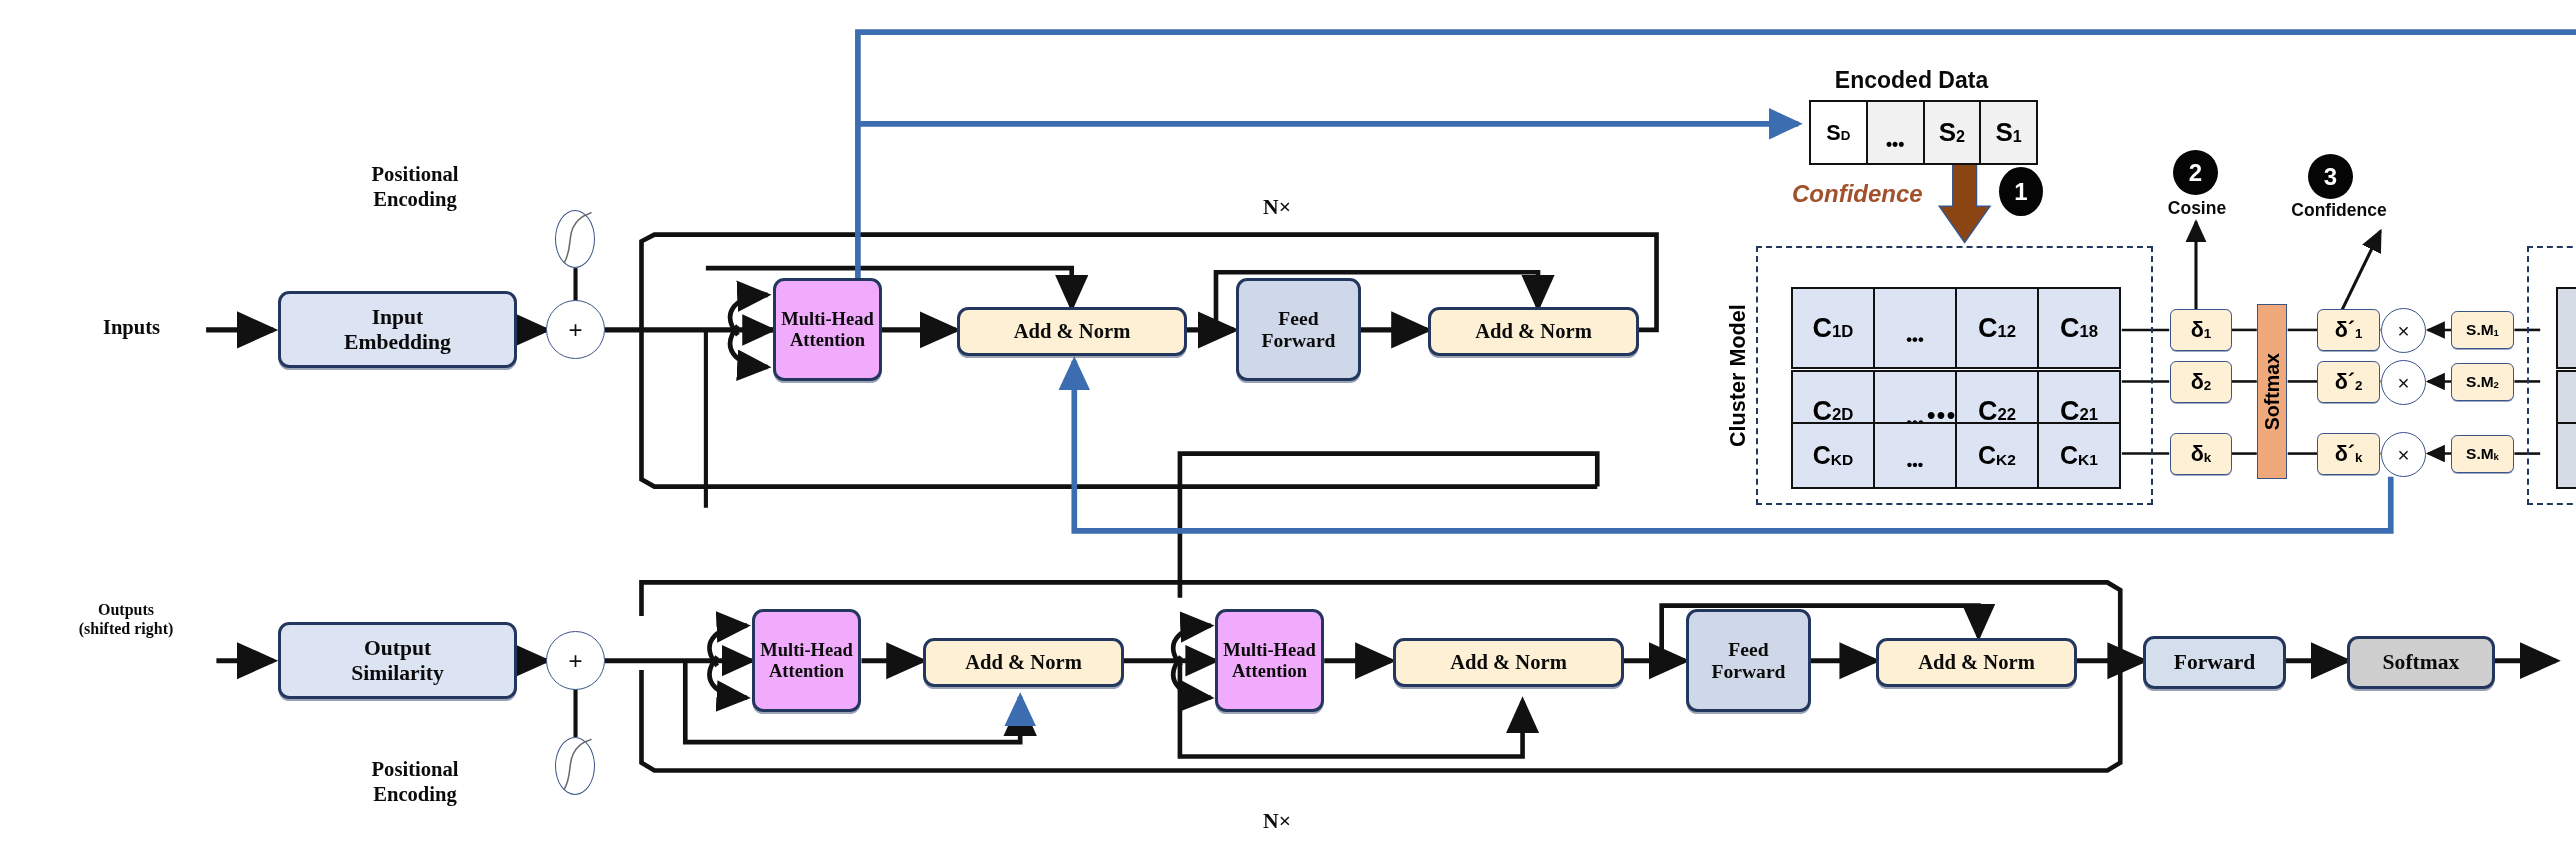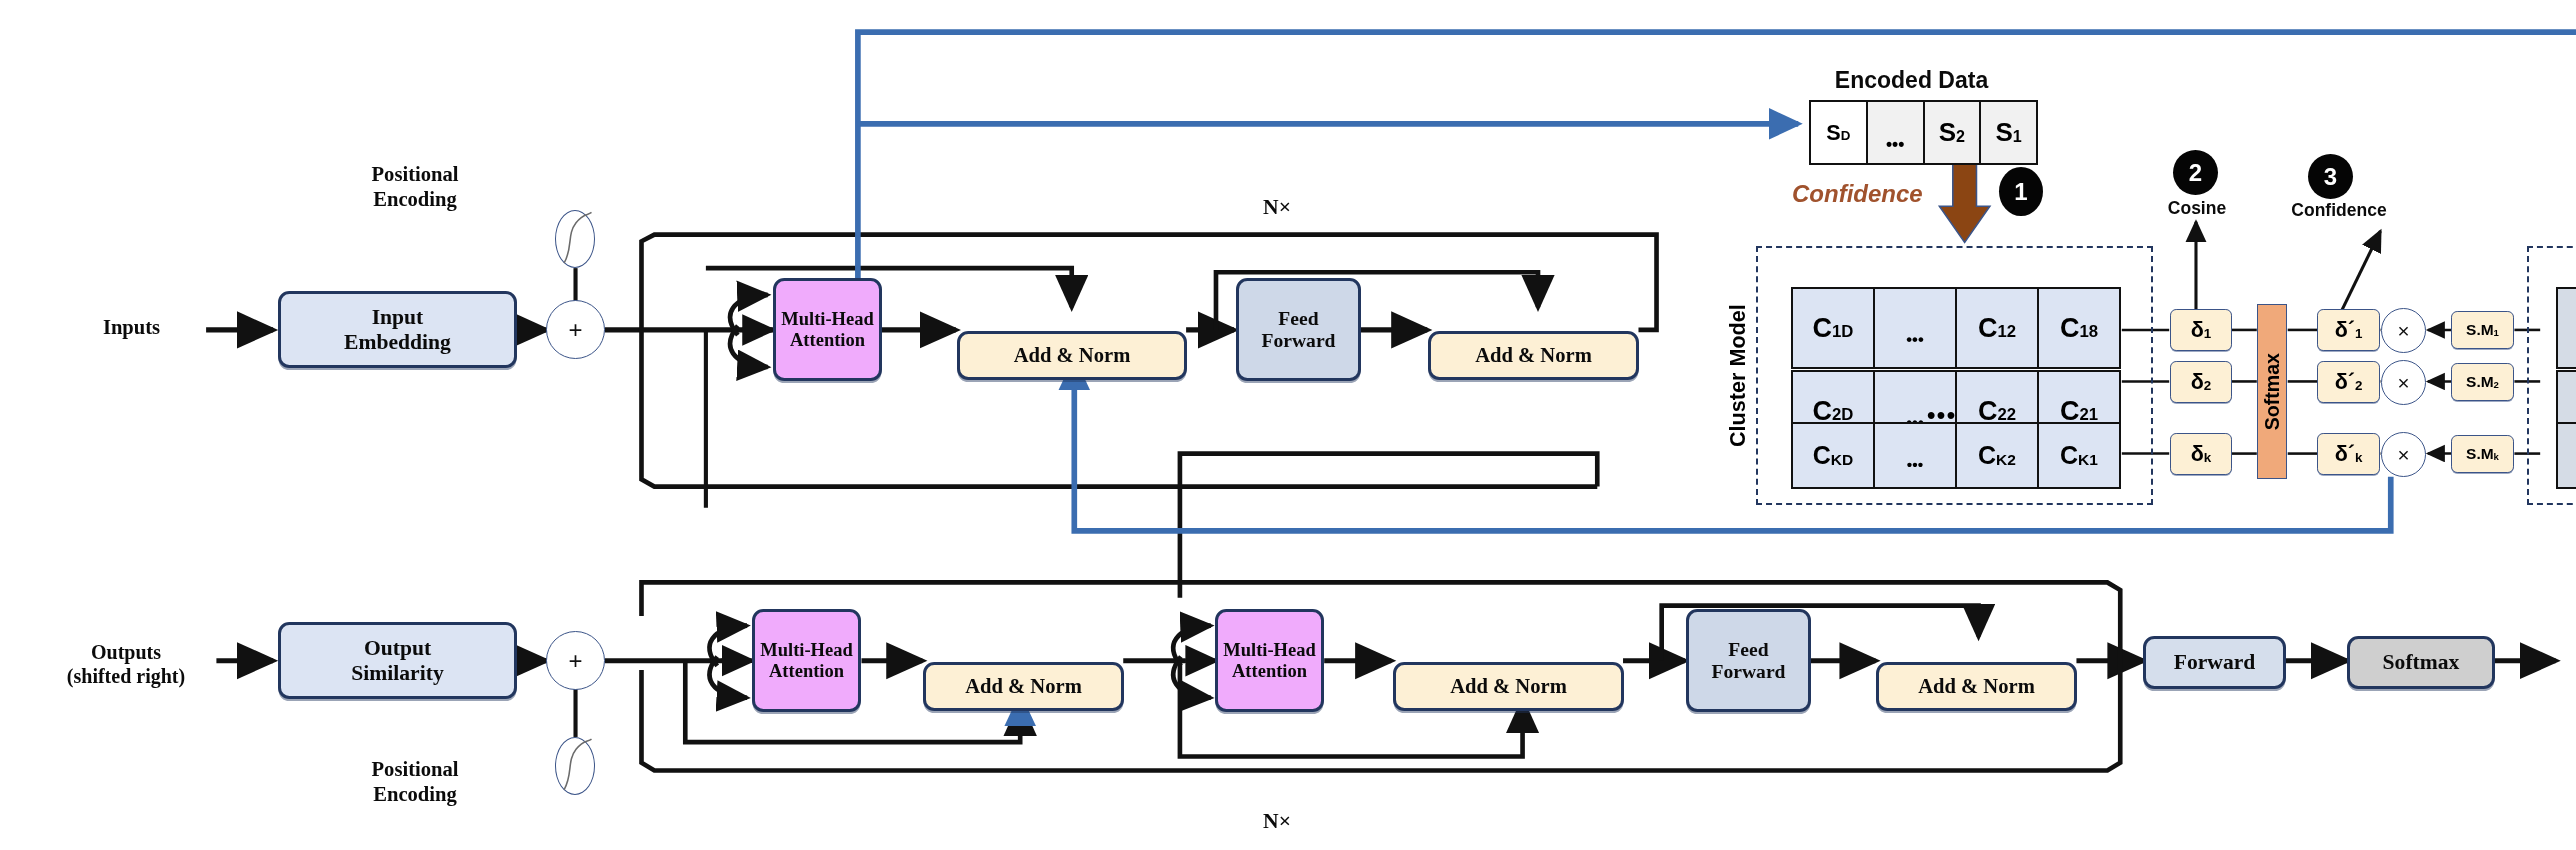--- a/index.html
+++ b/index.html
@@ -9,21 +9,21 @@
 
   
   .box{position:absolute;box-sizing:border-box;border:3.6px solid #22365E;
        border-radius:11.3px;display:flex;align-items:center;justify-content:center;
        text-align:center;font-weight:bold;color:#0b0b0b;line-height:1.12;
        font-family:"Liberation Serif",serif;
        box-shadow:0 2.6px 0 -0.5px rgba(34,54,94,.45);}
   .bx-embed{background:#DCE4F3;}
   .bx-mha{background:#f0abfc;}
   .bx-ff{background:#CED8E8;}
-  .bx-addnorm{background:#FDF0D5;margin-top:24px;}
+  .bx-addnorm{background:#FDF0D5;}
   .bx-linear{background:#D5DEEC;}
   .bx-softmaxg{background:#CFCFCF;}
 
   
   .lbl{position:absolute;font-weight:bold;color:#0b0b0b;text-align:center;
        line-height:1.2;font-family:"Liberation Serif",serif;}
   .lbl-sans{font-family:Liberation Sans, sans-serif;}
 
   
   .strip{position:absolute;display:flex;border:2.1px solid #111;box-sizing:border-box;}
@@ -227,21 +227,21 @@
   <div class="box bx-mha" style="left:773px;top:278px;width:109px;height:103px;font-size:18.5px;white-space:pre-line;">Multi-Head
 Attention</div>
 
   <div class="box bx-addnorm" style="left:957px;top:307px;width:230px;height:49px;font-size:20.6px;">Add &amp; Norm</div>
 
   <div class="box bx-ff" style="left:1236px;top:278px;width:125px;height:103px;font-size:19.6px;white-space:pre-line;">Feed
 Forward</div>
 
   <div class="box bx-addnorm" style="left:1428px;top:307px;width:211px;height:49px;font-size:20.6px;">Add &amp; Norm</div>
 
-  <div class="lbl" style="left:41px;top:640px;width:170px;font-size:20px;white-space:pre-line;">Outputs
+  <div class="lbl" style="left:41px;top:600px;width:170px;font-size:16px;white-space:pre-line;">Outputs
 (shifted right)</div>
 
   <div class="box bx-embed" style="left:278px;top:622px;width:239px;height:77px;font-size:21.6px;white-space:pre-line;">Output
 Similarity</div>
 
   <div class="circ" style="left:546px;top:631px;width:59px;height:59px;font-size:24px;">+</div>
 
   <div class="pe" style="left:555px;top:737px;width:40px;height:58px;"></div>
   <svg class="ovl" viewBox="0 0 5640 1651" width="2906" height="851">
     <path d="M1095,1532 C1112,1502 1100,1477 1118,1454 C1132,1436 1140,1440 1148,1434" stroke="#6b6b6b" stroke-width="3" fill="none"></path>

